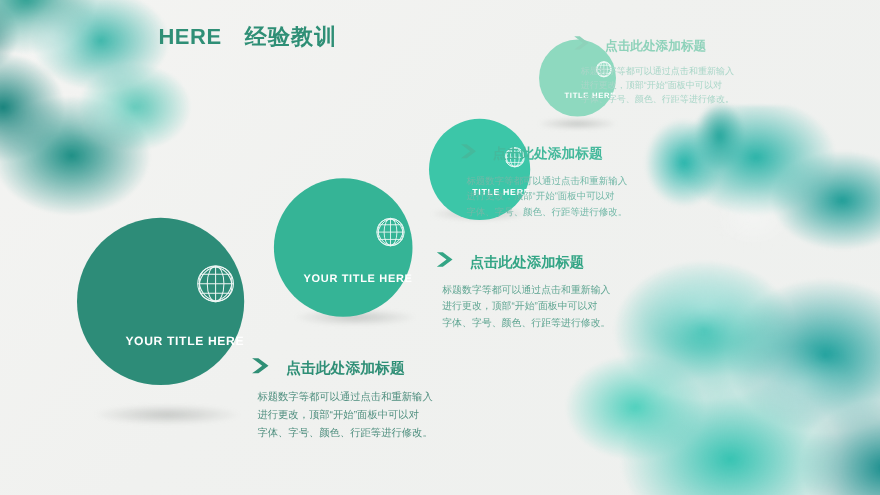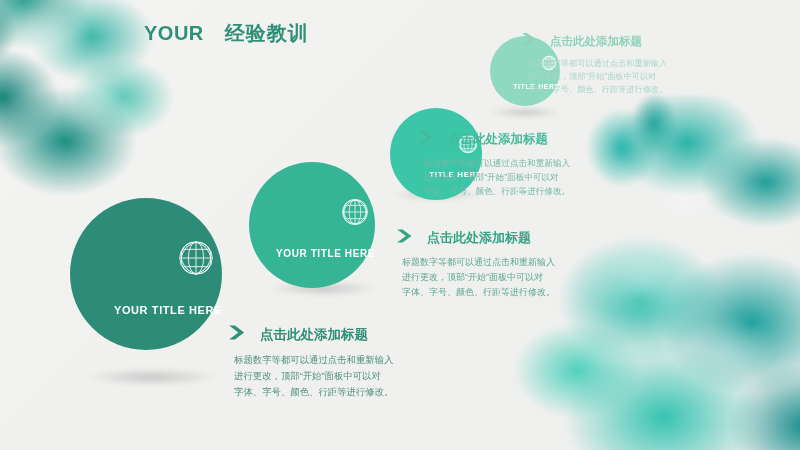--- a/index.html
+++ b/index.html
@@ -106,21 +106,21 @@
 </head>
 <body>
 
 <div class="slide">
 
   <div class="ink ink-tl"></div>
   <div class="ink ink-r2"></div>
   <div class="ink ink-r"></div>
 
   <div class="page-title">
-    <span>YOUR</span><span class="cn">经验教训</span>
+    <span>HERE</span><span class="cn">经验教训</span>
   </div>
 
   <div class="node">
     <div class="shadow" style="left:489px; top:107px; width:72px; height:11px;"></div>
     <div class="bubble" id="b4" style="left: 490px; top: 36px; width: 70px; height: 70px; background: rgb(142, 217, 191);">
       <span class="glyph">
         <svg width="22" height="22" viewBox="0 0 48 48" fill="none" stroke="#ffffff" stroke-width="1.3" opacity=".92">
           <circle cx="24" cy="24" r="15"></circle>
           <ellipse cx="24" cy="24" rx="7" ry="15"></ellipse>
           <ellipse cx="24" cy="24" rx="13" ry="15" transform="rotate(35 24 24)"></ellipse>

